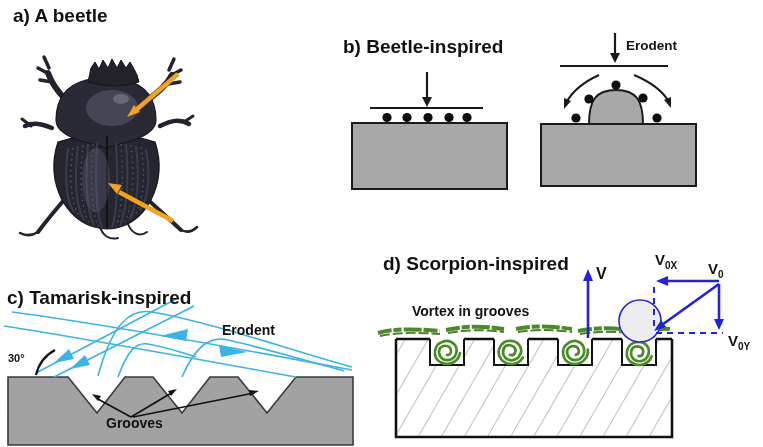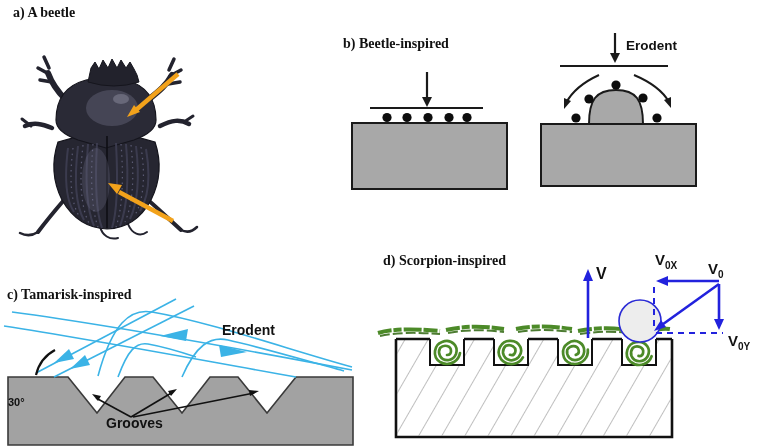--- a/index.html
+++ b/index.html
@@ -1,23 +1,23 @@
 <!DOCTYPE html>
 <html><head>
 <meta charset="utf-8">
 <style>
   html,body{margin:0;padding:0;background:#fff;}
   .fig{position:relative;width:763px;height:447px;background:#fff;overflow:hidden;
        font-family:"Liberation Sans",sans-serif;color:#111;}
   .fig svg{position:absolute;left:0;top:0;}
   .lbl{position:absolute;font-weight:bold;color:#111;line-height:1.12;}
-  .h{font-size:14px;font-family:Liberation Serif, serif;}
+  .h{font-size:19px;}
   .s14{font-size:14px;}
   .s13{font-size:13.5px;}
-  .s11{font-size:11px;margin-top:44px;}
+  .s11{font-size:11px;}
   .vmain{font-size:16px;}
   .vlabel{position:absolute;font-weight:bold;color:#111;font-size:15px;line-height:1;}
   .vlabel sub{font-size:10px;}
 </style>
 </head>
 <body>
 
 <div class="fig">
 
 <svg width="763" height="447" viewBox="0 0 763 447">
@@ -227,20 +227,21 @@
 
 <div class="lbl h" style="left:343px;top:36px;">b) Beetle-inspired</div>
 <div class="lbl s13" style="left:626px;top:38px;">Erodent</div>
 
 <div class="lbl h" style="left:7px;top:287px;">c) Tamarisk-inspired</div>
 <div class="lbl s14" style="left:222px;top:323px;">Erodent</div>
 <div class="lbl s11" style="left:8px;top:352px;">30°</div>
 <div class="lbl s14" style="left:106px;top:416px;text-align:right;">Grooves</div>
 
 <div class="lbl h" style="left:383px;top:253px;">d) Scorpion-inspired</div>
+<div class="lbl s14" style="left:412px;top:304px;">Vortex in grooves</div>
 <div class="lbl vmain" style="left:596px;top:265px;">V</div>
 
 <div class="vlabel" style="left:640px;top:252px;margin-left:15px;">
   <span>V</span><sub>0X</sub>
 </div>
 <div class="vlabel" style="left:708px;top:261px;">
   <span>V</span><sub>0</sub>
 </div>
 <div class="vlabel" style="left:728px;top:333px;">
   <span>V</span><sub>0Y</sub>

